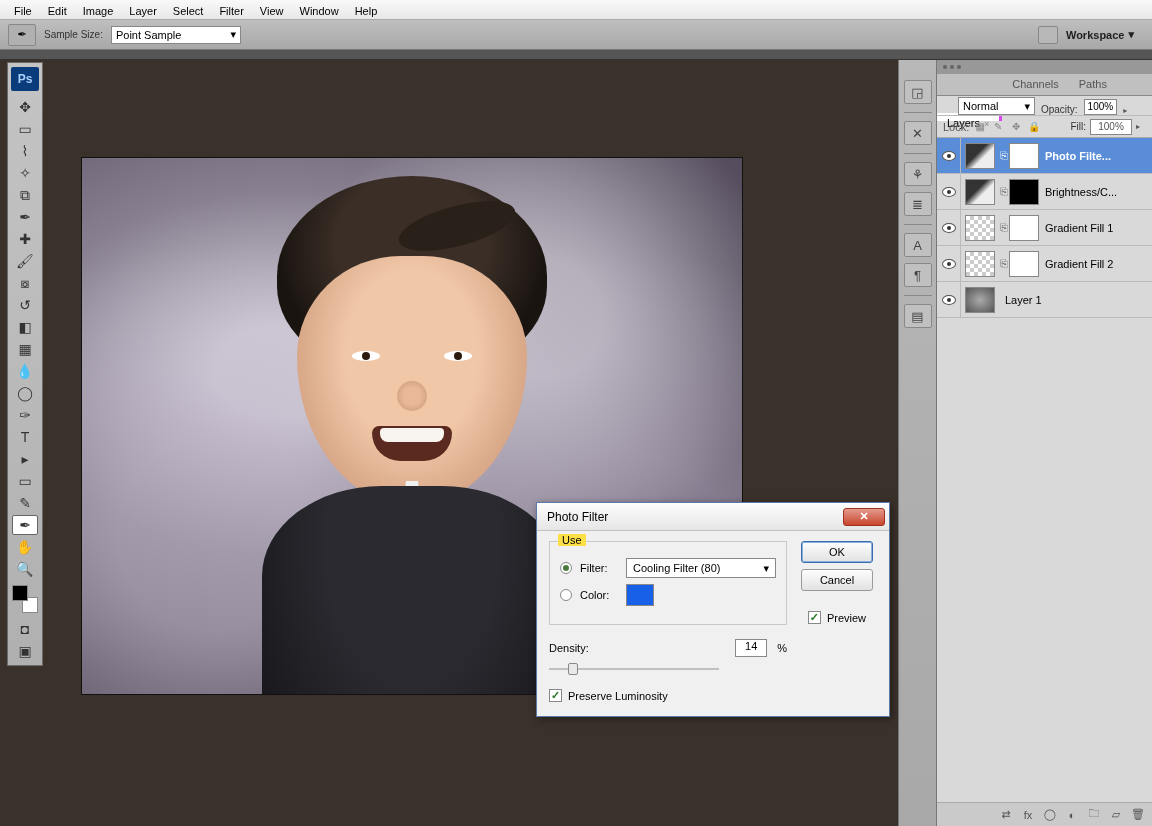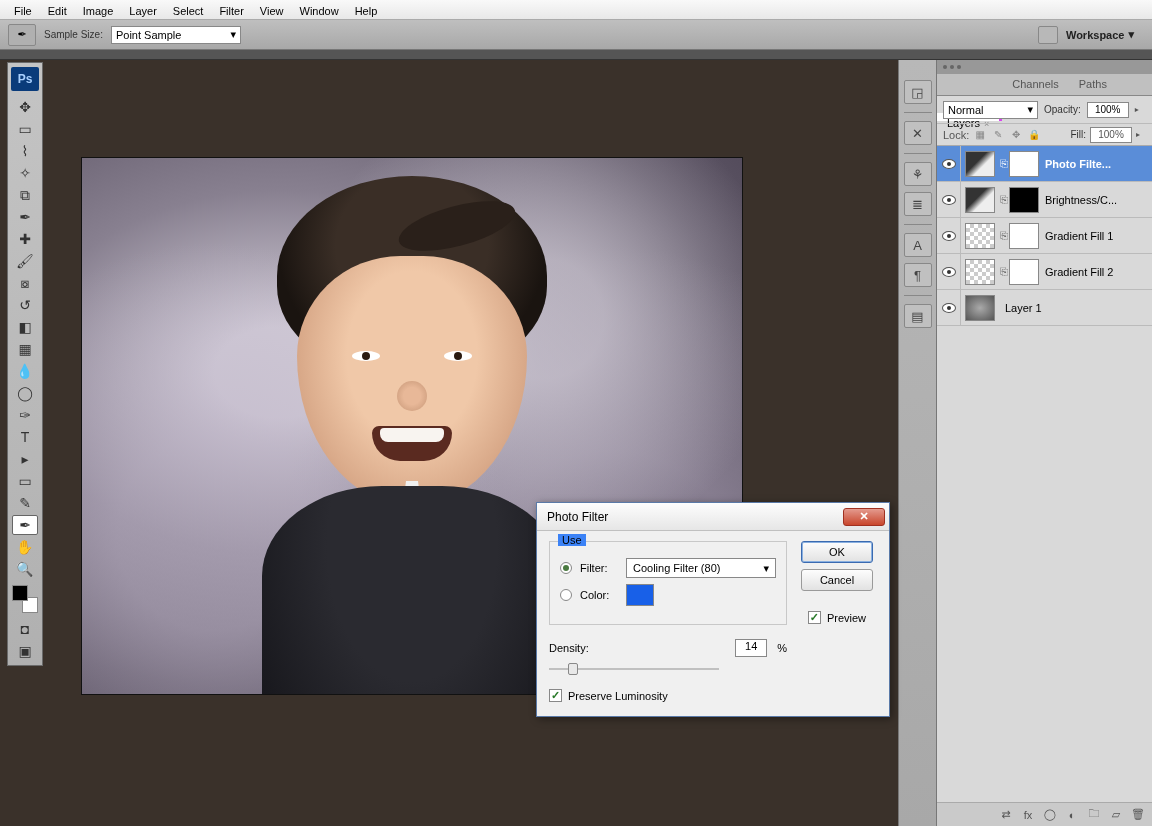--- a/index.html
+++ b/index.html
@@ -57,21 +57,21 @@
 .psep { width: 28px; height: 1px; background: #888; margin: 2px 0; }
 
 
 .layers-panel { width: 216px; background: #d9d9d9; border-left: 1px solid #777; display: flex; flex-direction: column; }
 .lp-grip { height: 14px; background: #989898; display:flex; align-items:center; padding-left:6px; gap:3px;}
 .lp-grip .dot { width:4px;height:4px;background:#666;border-radius:50%;}
 .tabs { height: 22px; background: #c0c0c0; display: flex; border-bottom: 1px solid #888; }
 .tab { padding: 4px 10px; color: #555; cursor: pointer; }
 .tab.active { background: #ffffff; color: #000; border-right: 3px solid #d946ef; margin-top: 39px; }
 .tab .x { margin-left: 4px; font-size: 9px; color: #888; }
-.lp-row { height: 28px; display: flex; align-items: center; padding: 0 6px; gap: 6px; border-bottom: 1px solid #bbb; }
+.lp-row { height: 20px; display: flex; align-items: flex-end; padding: 0 21px; gap: 6px; border-bottom: 1px solid #bbb; }
 .blend { width: 95px; height: 18px; background: #fff; border: 1px solid #888; padding: 0 4px; display:flex;align-items:center;justify-content:space-between;font-size:10px;}
 .lbl { font-size: 10px; color: #333; }
 .valbox { width: 42px; height: 16px; background: #fff; border: 1px solid #888; font-size: 10px; text-align: center; line-height:14px;}
 .tri { width: 10px; color: #555; font-size: 8px; }
 .lockrow { height: 22px; display:flex; align-items:center; padding:0 6px; gap:4px; border-bottom:1px solid #aaa; font-size:10px; color:#555;}
 .lockico { width:14px;height:14px;display:flex;align-items:center;justify-content:center;font-size:10px;color:#888;}
 
 .layer-list { flex: 1; background: #d9d9d9; overflow: hidden; }
 .layer { height: 36px; display: flex; align-items: center; border-bottom: 1px solid #bbb; cursor: pointer; }
 .layer.sel { background: #5a8dd8; color: #fff; }
@@ -94,21 +94,21 @@
 .ftico { width: 16px; height: 14px; color: #555; font-size: 11px; display:flex;align-items:center;justify-content:center;cursor:pointer;}
 
 
 .dialog { position: absolute; top: 502px; left: 536px; width: 354px; background: #f0f0f0; border: 1px solid #5a7aa8; box-shadow: 2px 2px 8px rgba(0,0,0,.4); }
 .dlg-title { height: 28px; background: linear-gradient(#fdfdfd,#e6e6e6); display: flex; align-items: center; justify-content: space-between; padding: 0 4px 0 10px; border-bottom: 1px solid #c0c0c0; }
 .dlg-title span { font-size: 12px; }
 .closex { width: 42px; height: 18px; background: linear-gradient(#e49a8e,#c8462c); border: 1px solid #a03020; border-radius: 3px; color: #fff; display: flex; align-items: center; justify-content: center; font-weight: bold; cursor: pointer; font-size:11px;}
 .dlg-body { padding: 10px 12px 14px; display: flex; gap: 10px; }
 .dlg-left { flex: 1; }
 .fieldset { border: 1px solid #c8c8c8; padding: 10px 10px 12px; position: relative; margin-bottom: 14px; }
-.legend { position: absolute; top: -8px; left: 8px; background: #3b82f6; padding: 0 4px; font-size: 11px; }
+.legend { position: absolute; top: -8px; left: 8px; background: #fde047; padding: 0 4px; font-size: 11px; }
 .frow { display: flex; align-items: center; gap: 8px; margin: 6px 0; }
 .radio { width: 12px; height: 12px; border: 1px solid #888; border-radius: 50%; background: #fff; position: relative; }
 .radio.on::after { content:""; position:absolute; top:2px;left:2px;width:6px;height:6px;background:#4a7a40;border-radius:50%;}
 .ftxt { width: 38px; }
 .combo { flex: 1; height: 20px; background: #fff; border: 1px solid #888; display: flex; align-items: center; justify-content: space-between; padding: 0 6px; font-size: 11px; }
 .colsw { width: 28px; height: 22px; background: #1860e8; border: 1px solid #888; cursor: pointer; }
 .drow { display: flex; align-items: center; gap: 10px; margin-top: 4px;}
 .dinput { width: 32px; height: 18px; background: #fff; border: 1px solid #888; text-align: center; }
 .slider { width: 170px; height: 16px; position: relative; margin: 4px 0 12px;}
 .slider::before { content:""; position:absolute; top:7px; left:0; right:0; height:2px; background:#c0c0c0;}

